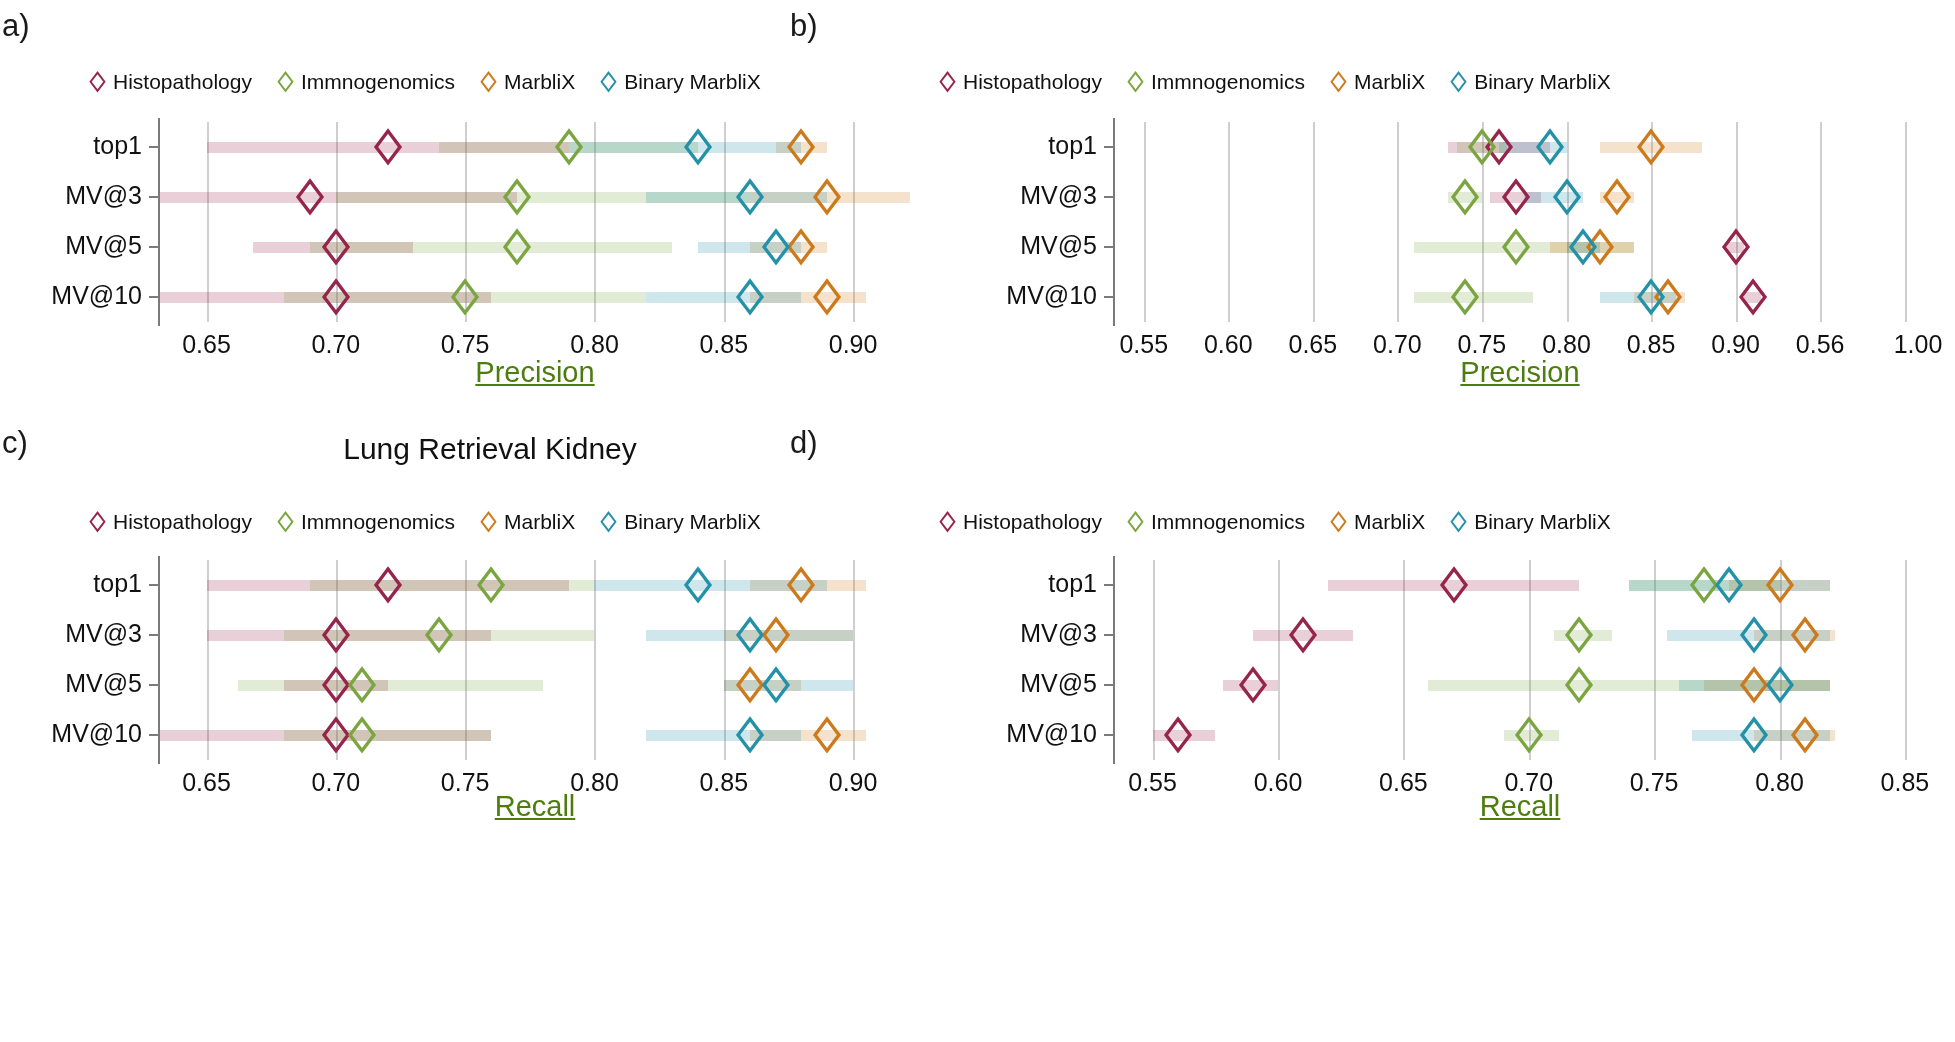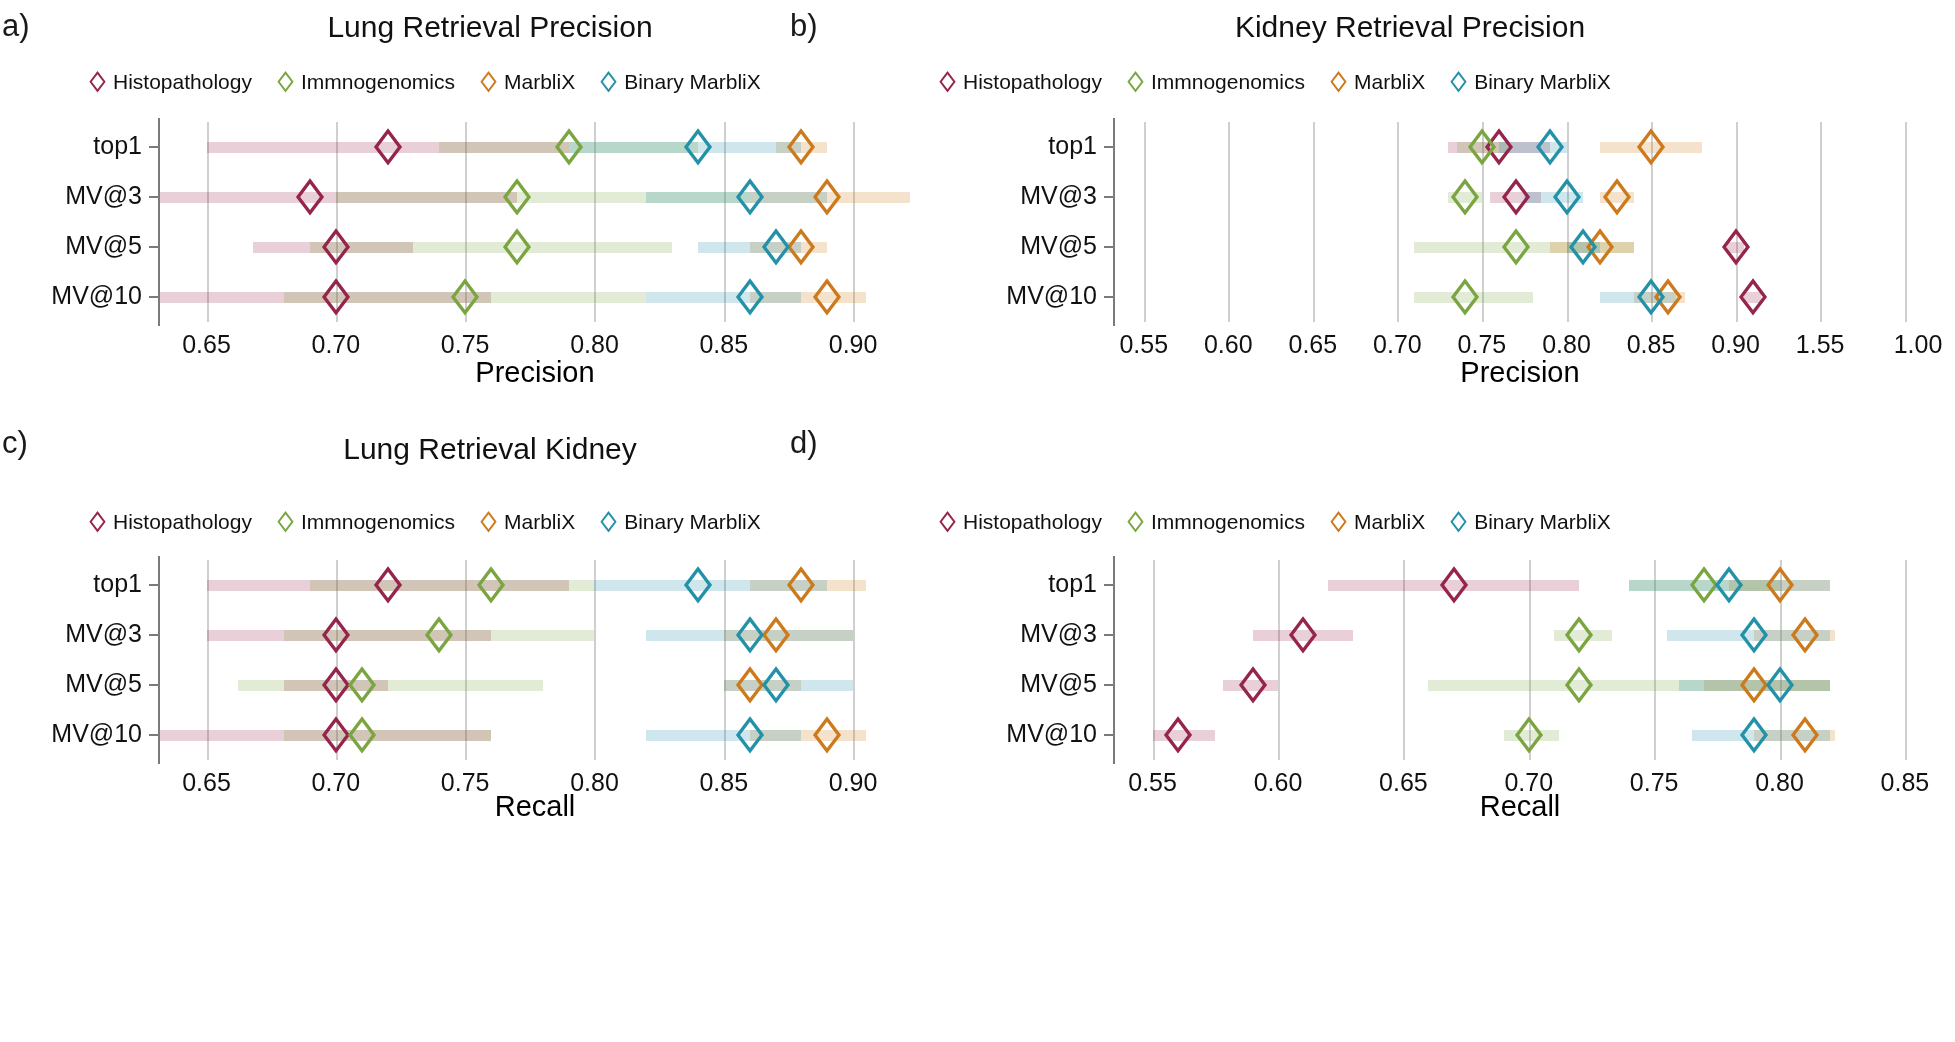--- a/index.html
+++ b/index.html
@@ -14,32 +14,31 @@
   .legend-item{display:flex;align-items:center;gap:8px;}
   .legend-label{font-size:21px;color:#111;}
   .dia{display:inline-block;}
 
   .plot{position:absolute;}
   .gridline{position:absolute;width:2px;background:#cfcfcf;}
   .axisline{position:absolute;width:2px;background:#7a7a7a;}
   .ytick{position:absolute;height:2px;width:9px;background:#7a7a7a;}
   .ylabel{position:absolute;font-size:25px;color:#111;text-align:right;white-space:nowrap;}
   .xtick-label{position:absolute;font-size:25px;color:#111;text-align:center;white-space:nowrap;}
-  .axis-title{position:absolute;font-size:29px;color:#000000;text-align:center;white-space:nowrap;}
+  .axis-title{position:absolute;font-size:29px;color:#4d7c0f;text-align:center;white-space:nowrap;text-decoration:underline;}
 
   .range{position:absolute;height:11px;border-radius:0;}
   .marker{position:absolute;}
 </style>
 </head>
 <body>
 
 <div class="figure">
     <div class="panel" style="left: 0px; top: 0px; width: 1955px; height: 1042px;">
       <div class="panel-letter" style="left: 2px; top: 8px;">a)</div>
-      <div class="panel-title" style="left: 140px; top: 10px; width: 700px;">Lung Retrieval Precision</div>
       <div class="legend" style="left: 90px; top: 70px;">
         <div class="legend-item">
           <span class="dia">
             <svg width="15" height="19.5" viewBox="0 0 100 130" style="display:block;overflow:visible">
               <polygon points="50,4 96,65 50,126 4,65" fill="none" stroke="#96254c" stroke-width="13" stroke-linejoin="miter"></polygon>
             </svg>
           </span>
           <span class="legend-label">Histopathology</span>
         </div>
         <div class="legend-item">
@@ -183,21 +182,20 @@
       <div class="xtick-label" style="left: 678.793px; top: 330px; width: 90px;">0.85</div>
       <div class="xtick-label" style="left: 808.103px; top: 330px; width: 90px;">0.90</div>
       <div class="ylabel" style="left: -70px; top: 131px; width: 212px;">top1</div>
       <div class="ylabel" style="left: -70px; top: 181px; width: 212px;">MV@3</div>
       <div class="ylabel" style="left: -70px; top: 231px; width: 212px;">MV@5</div>
       <div class="ylabel" style="left: -70px; top: 281px; width: 212px;">MV@10</div>
       <div class="axis-title" style="left: 160px; top: 356px; width: 750px;">Precision</div>
     </div>
     <div class="panel" style="left: 0px; top: 0px; width: 1955px; height: 1042px;">
       <div class="panel-letter" style="left: 790px; top: 8px;">b)</div>
-      <div class="panel-title" style="left: 1060px; top: 10px; width: 700px;">Kidney Retrieval Precision</div>
       <div class="legend" style="left: 940px; top: 70px;">
         <div class="legend-item">
           <span class="dia">
             <svg width="15" height="19.5" viewBox="0 0 100 130" style="display:block;overflow:visible">
               <polygon points="50,4 96,65 50,126 4,65" fill="none" stroke="#96254c" stroke-width="13" stroke-linejoin="miter"></polygon>
             </svg>
           </span>
           <span class="legend-label">Histopathology</span>
         </div>
         <div class="legend-item">
@@ -339,21 +337,21 @@
         </div>
       </div>
       <div class="xtick-label" style="left: 1098.75px; top: 330px; width: 90px;">0.55</div>
       <div class="xtick-label" style="left: 1183.3px; top: 330px; width: 90px;">0.60</div>
       <div class="xtick-label" style="left: 1267.85px; top: 330px; width: 90px;">0.65</div>
       <div class="xtick-label" style="left: 1352.4px; top: 330px; width: 90px;">0.70</div>
       <div class="xtick-label" style="left: 1436.95px; top: 330px; width: 90px;">0.75</div>
       <div class="xtick-label" style="left: 1521.5px; top: 330px; width: 90px;">0.80</div>
       <div class="xtick-label" style="left: 1606.05px; top: 330px; width: 90px;">0.85</div>
       <div class="xtick-label" style="left: 1690.61px; top: 330px; width: 90px;">0.90</div>
-      <div class="xtick-label" style="left: 1775.16px; top: 330px; width: 90px;">1.55</div>
+      <div class="xtick-label" style="left: 1775.16px; top: 330px; width: 90px;">0.56</div>
       <div class="xtick-label" style="left: 1873px; top: 330px; width: 90px;">1.00</div>
       <div class="ylabel" style="left: 885px; top: 131px; width: 212px;">top1</div>
       <div class="ylabel" style="left: 885px; top: 181px; width: 212px;">MV@3</div>
       <div class="ylabel" style="left: 885px; top: 231px; width: 212px;">MV@5</div>
       <div class="ylabel" style="left: 885px; top: 281px; width: 212px;">MV@10</div>
       <div class="axis-title" style="left: 1115px; top: 356px; width: 810px;">Precision</div>
     </div>
     <div class="panel" style="left: 0px; top: 0px; width: 1955px; height: 1042px;">
       <div class="panel-letter" style="left: 2px; top: 425px;">c)</div>
       <div class="panel-title" style="left: 140px; top: 432px; width: 700px;">Lung Retrieval Kidney</div>

